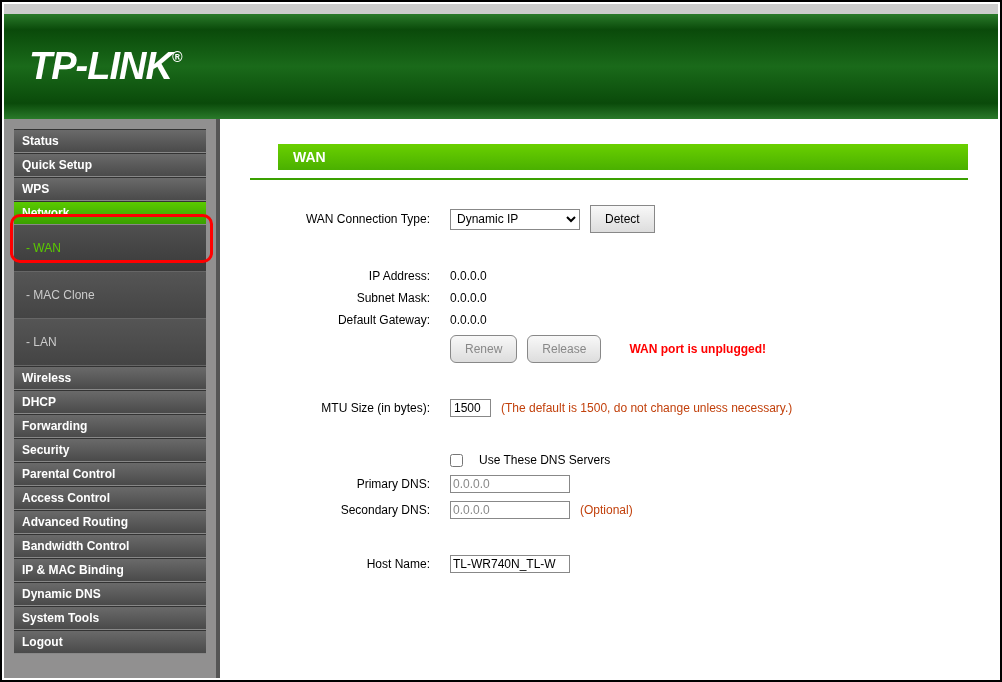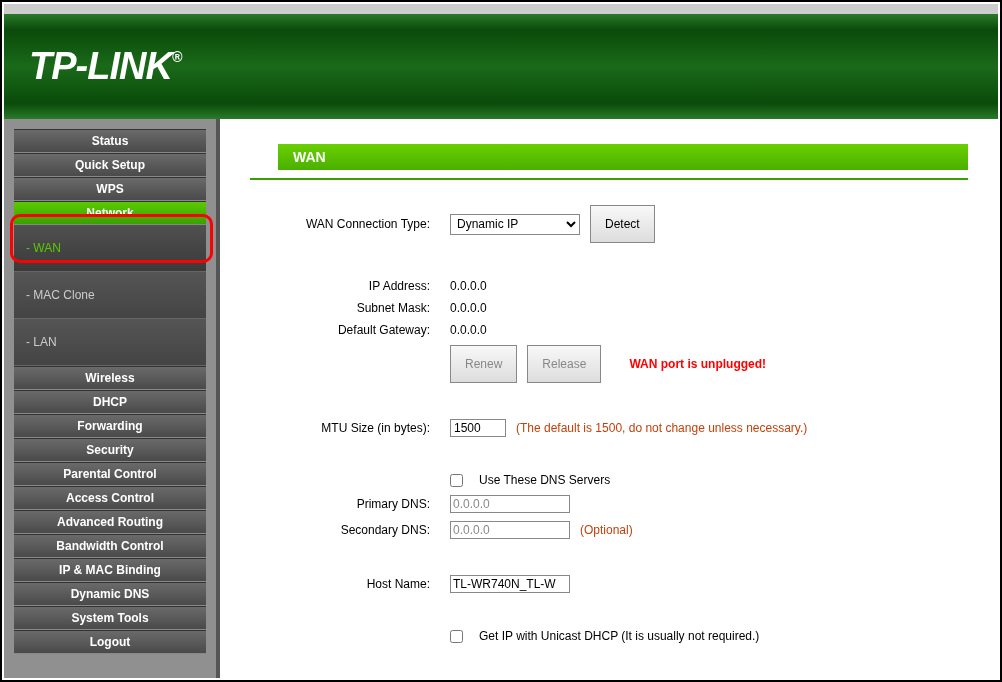--- a/index.html
+++ b/index.html
@@ -48,21 +48,20 @@
     }
     .nav-item {
       background: linear-gradient(to bottom, #6a6a6a 0%, #4a4a4a 100%);
       color: #fff;
       font-size: 12px;
       font-weight: bold;
       padding: 4px 8px;
       border-bottom: 1px solid #888;
       border-top: 1px solid #333;
       cursor: pointer;
-      text-align: center;
     }
     .nav-item.active {
       background: linear-gradient(to bottom, #5aca00 0%, #3aa000 100%);
     }
     .nav-sub {
       background: linear-gradient(to bottom, #555 0%, #444 100%);
       color: #ccc;
       font-size: 12px;
       padding: 16px 12px;
       border-bottom: 1px solid #666;
@@ -112,32 +111,32 @@
       color: #000;
     }
     .form-value { color: #000; display:flex; align-items:center; gap:10px;}
     select, input[type=text]{
       font-size: 12px;
       padding: 1px 2px;
       border: 1px solid #888;
       background:#fff;
     }
     select{ width: 130px; height:21px;}
-    input.small{ width: 56px; text-align:left; padding-left:3px;}
+    input.small{ width: 41px; text-align:left; padding-left:3px;}
     input.med{ width: 120px;}
     input.host{width:120px;}
     .btn {
       font-size: 12px;
       padding: 1px 14px;
       border: 1px solid #888;
       background: linear-gradient(to bottom, #f8f8f8, #ddd);
       cursor: pointer;
-      height:38px;
-    }
-    .btn[disabled]{ color:#888; cursor:default;}
+      height:28px;
+    }
+    .btn[disabled]{ color:#888; cursor:default;border-radius:6px;}
     .warning { color: #ff0000; font-weight: bold; margin-left: 18px;}
     .note { color: #c2410c; }
     .gap{ height: 28px;}
     .chk{ margin-right:6px; width:13px; height:13px; vertical-align:middle;}
     input[readonly]{ color:#888; background:#fff;}
   </style>
 </head>
 <body>
 
 <div class="outer">
@@ -239,23 +238,16 @@
 
       <div class="form-row">
         <div class="form-label">Host Name:</div>
         <div class="form-value">
           <input type="text" class="host" value="TL-WR740N_TL-W" style="">
         </div>
       </div>
 
       <div class="gap"></div>
 
-      <div class="form-row">
-        <div class="form-label"></div>
-        <div class="form-value">
-          <input type="checkbox" class="chk" style="">
-          <span>Get IP with Unicast DHCP (It is usually not required.)</span>
-        </div>
-      </div>
 
     </div>
   </div>
 </div>
 
 </body></html>

